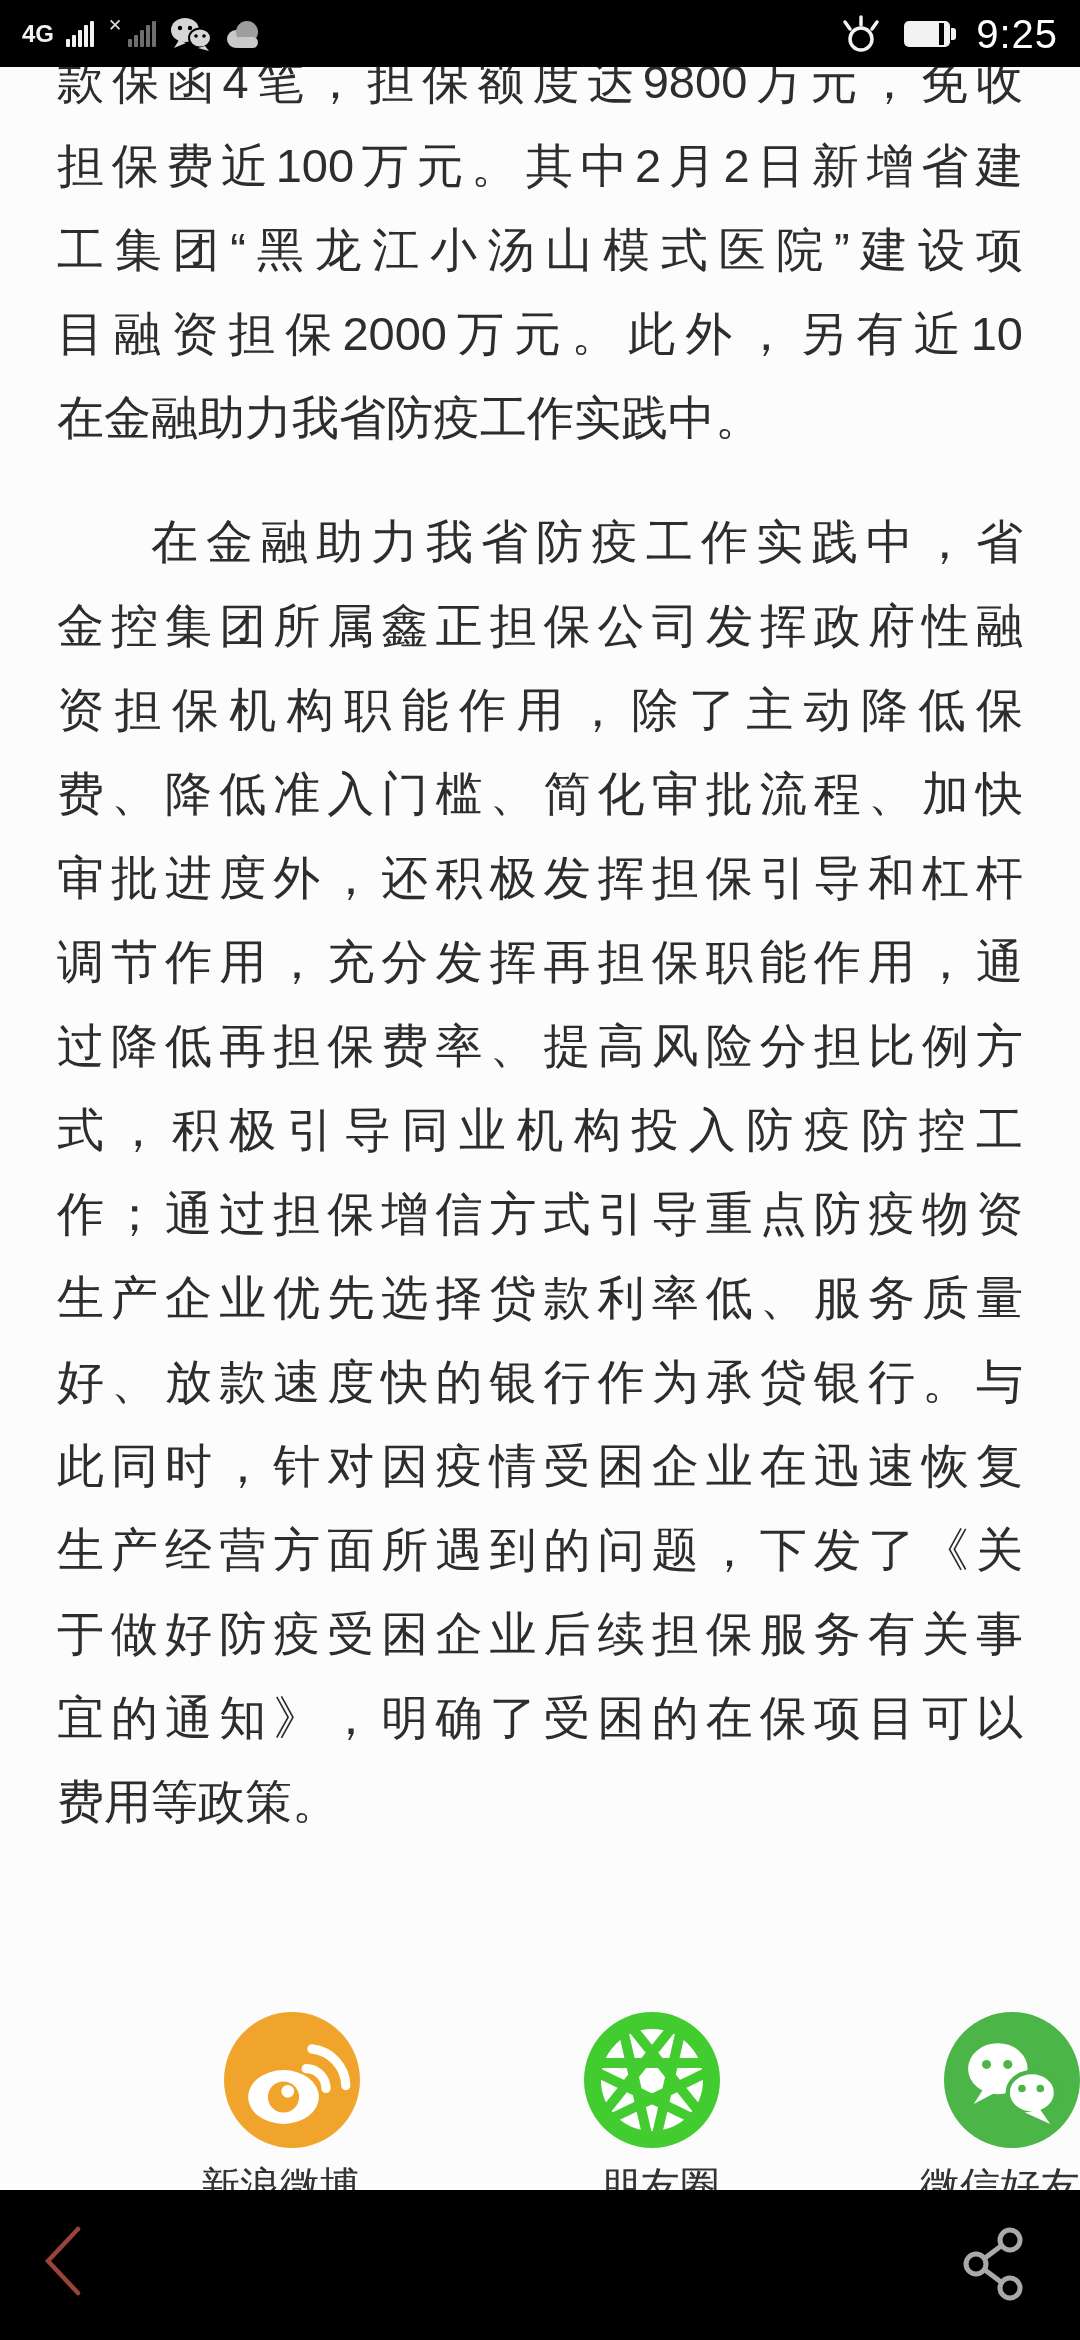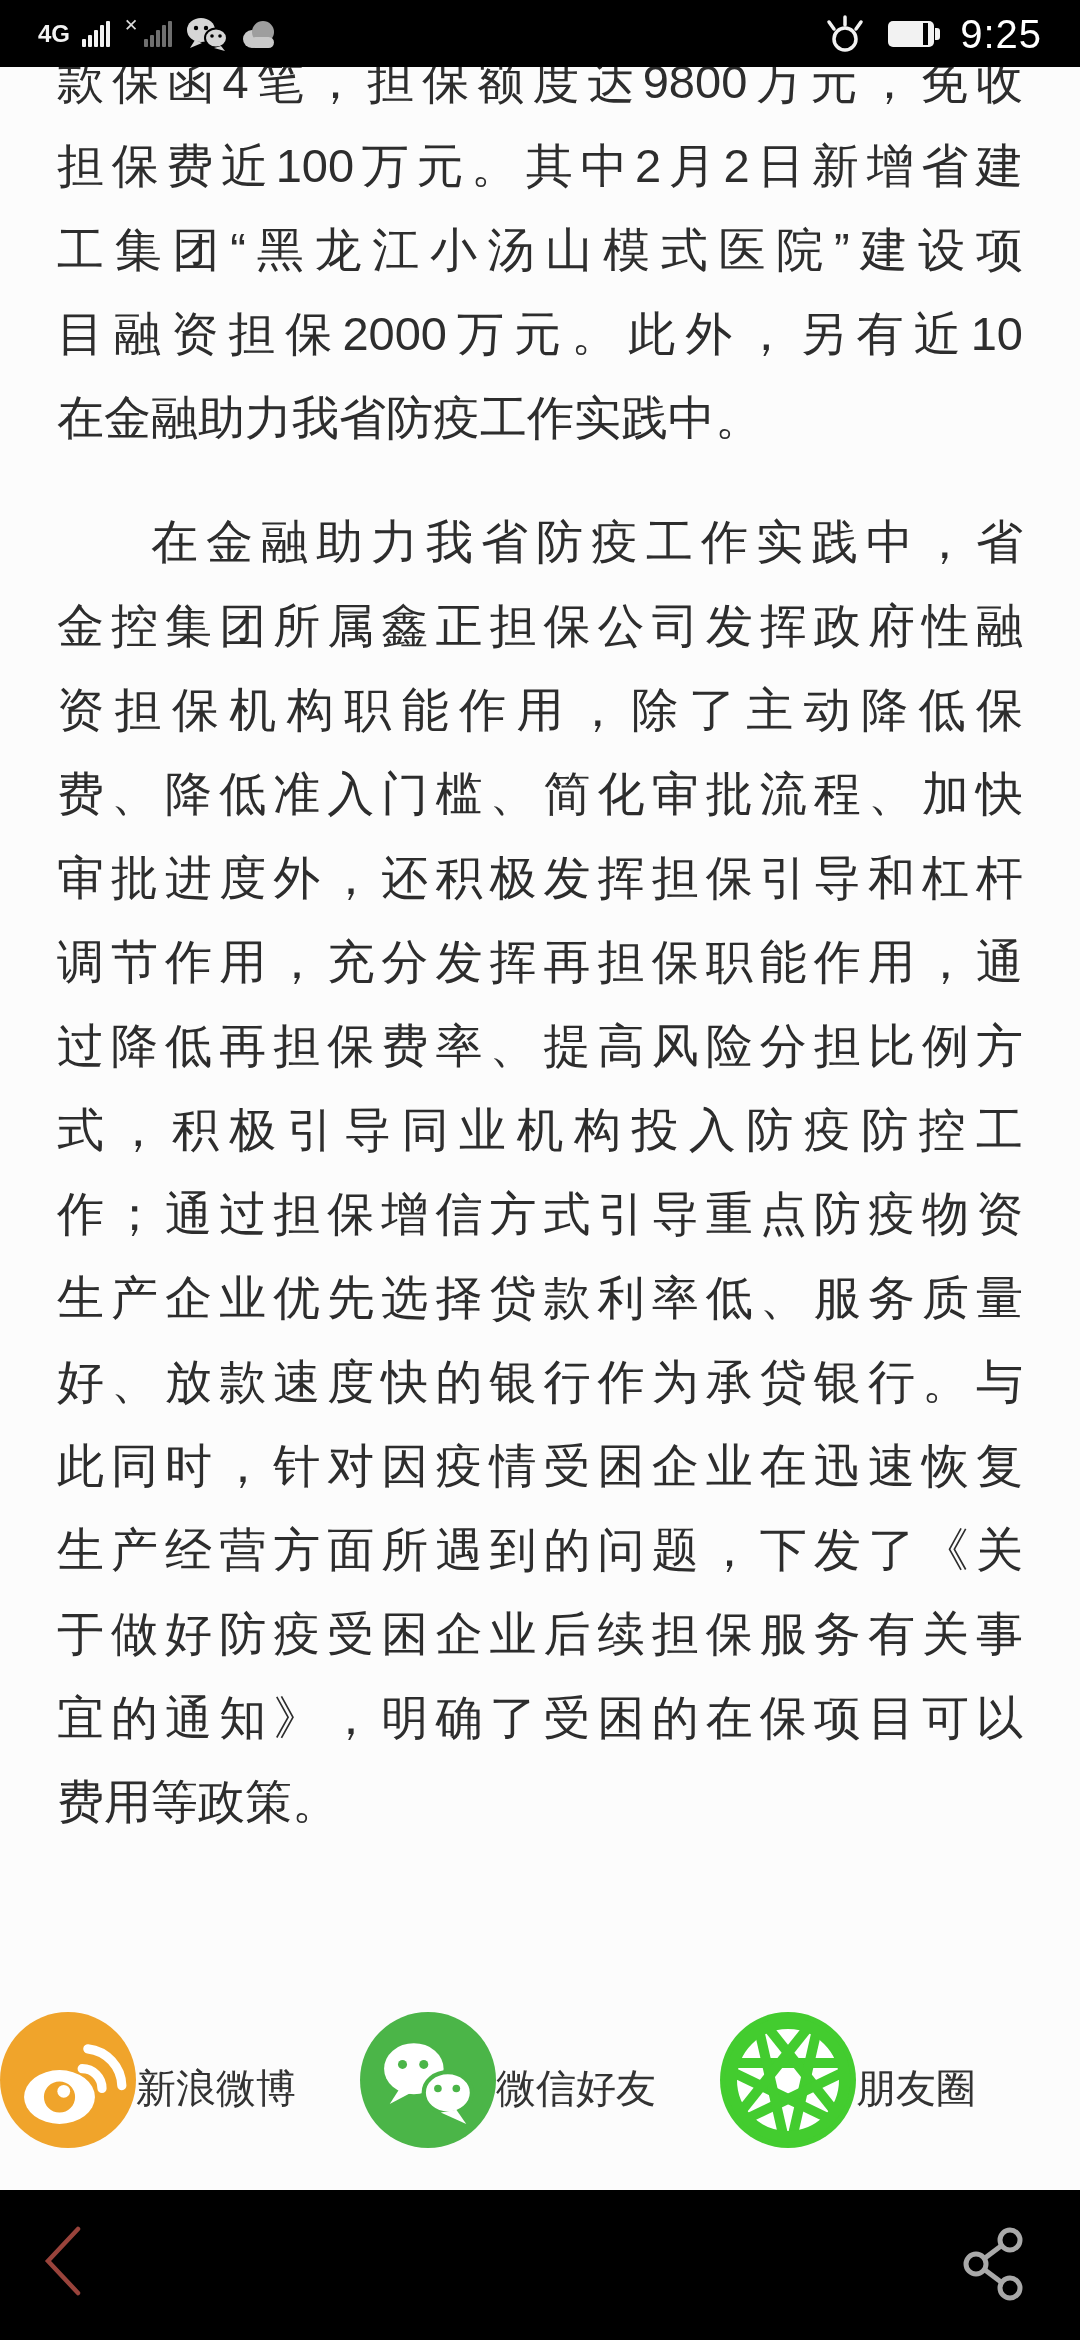--- a/index.html
+++ b/index.html
@@ -1,40 +1,40 @@
 <!DOCTYPE html>
 <html><head>
 <meta charset="utf-8">
 <style>
   html,body{margin:0;padding:0;background:#000;}
   .page{position:relative;width:1080px;height:2340px;overflow:hidden;background:#fcfcfc;
         font-family:"Liberation Sans","DejaVu Sans",sans-serif;}
   
   .status-bar{position:absolute;top:0;left:0;width:100%;height:67px;background:#000;z-index:20;
-              display:flex;align-items:center;padding:0 38px;box-sizing:border-box;}
+              display:flex;align-items:center;padding:0 22px;box-sizing:border-box;}
   .sb-left{display:flex;align-items:center;gap:12px;}
   .sb-net{color:#f2f2f2;font-size:24px;font-weight:bold;line-height:1;}
   .sb-x{color:#dcdcdc;font-size:17px;line-height:1;margin-right:-6px;transform:translateY(-8px);}
   .sb-spacer{flex:1;}
   .sb-right{display:flex;align-items:center;gap:20px;}
   .sb-time{color:#fff;font-size:40px;letter-spacing:1px;line-height:1;}
   .battery{display:flex;align-items:center;}
   .batt-body{position:relative;width:46px;height:26px;background:#f2f2f2;border-radius:5px;}
   .batt-gap{position:absolute;top:2px;right:6px;width:5px;height:22px;background:#000;}
   .batt-cap{width:5px;height:12px;background:#f2f2f2;border-radius:0 3px 3px 0;margin-left:1px;}
   
   .article{position:absolute;top:40px;left:57px;right:57px;z-index:1;color:#2d2d2d;
            font-size:47px;line-height:84px;}
   .para + .para{margin-top:40px;}
   .line{text-align:justify;}
   .line.fill{text-align-last:justify;}
   .line.indent{text-indent:2em;}
   
   .share-row{position:absolute;top:2012px;left:0;width:100%;display:flex;z-index:1;}
-  .share-item{flex:1;display:flex;flex-direction:row;align-items:center;}
+  .share-item{flex:1;display:flex;flex-direction:column;align-items:flex-end;}
   .share-circle{width:136px;height:136px;border-radius:50%;display:flex;align-items:center;justify-content:center;}
   .share-circle svg{width:136px;height:136px;display:block;}
   .share-label{margin-top:16px;font-size:40px;color:#333;line-height:1.1;}
   
   .nav-bar{position:absolute;left:0;top:2190px;width:100%;height:150px;background:#000;z-index:20;}
   .back-btn{position:absolute;left:40px;top:36px;width:44px;height:70px;}
   .share-btn{position:absolute;right:50px;top:36px;width:70px;height:76px;}
 </style>
 </head>
 <body>
@@ -132,51 +132,51 @@
           <ellipse cx="42" cy="60" rx="25" ry="19" fill="#fff"></ellipse>
           <circle cx="42" cy="60" r="11" fill="var(--c)"></circle>
           <circle cx="45" cy="56" r="4.5" fill="#fff"></circle>
           <path d="M58 40 A14 14 0 0 1 72 54" stroke="#fff" stroke-width="6.5" fill="none" stroke-linecap="round"></path>
           <path d="M62 26 A27 27 0 0 1 86 52" stroke="#fff" stroke-width="6.5" fill="none" stroke-linecap="round"></path>
         </svg>
       </div>
       <div class="share-label">新浪微博</div>
     </div>
     <div class="share-item">
-      <div class="share-circle" style="background: rgb(75, 181, 72); --c: #4BB548;">
-        <svg viewBox="0 0 96 96">
-          <ellipse cx="38" cy="40" rx="21" ry="18" fill="#fff"></ellipse>
-          <path d="M28 54 L21 65 L36 57 Z" fill="#fff"></path>
-          <circle cx="30" cy="37" r="3.2" fill="var(--c)"></circle>
-          <circle cx="45" cy="37" r="3.2" fill="var(--c)"></circle>
-          <ellipse cx="62" cy="57" rx="17" ry="14.5" fill="#fff" stroke="var(--c)" stroke-width="3"></ellipse>
-          <path d="M68 69 L75 79 L57 71 Z" fill="#fff"></path>
-          <circle cx="55" cy="54" r="2.7" fill="var(--c)"></circle>
-          <circle cx="68" cy="54" r="2.7" fill="var(--c)"></circle>
-        </svg>
-      </div>
-      <div class="share-label">微信好友</div>
-    </div>
-    <div class="share-item">
       <div class="share-circle" style="background: rgb(67, 204, 47); --c: #43CC2F;">
         <svg viewBox="0 0 96 96">
           <circle cx="48" cy="48" r="38" fill="#fff"></circle>
           <g stroke="var(--c)" stroke-width="7">
             <line x1="6" y1="36" x2="90" y2="36"></line>
             <line x1="6" y1="36" x2="90" y2="36" transform="rotate(51.4 48 48)"></line>
             <line x1="6" y1="36" x2="90" y2="36" transform="rotate(102.9 48 48)"></line>
             <line x1="6" y1="36" x2="90" y2="36" transform="rotate(154.3 48 48)"></line>
             <line x1="6" y1="36" x2="90" y2="36" transform="rotate(205.7 48 48)"></line>
             <line x1="6" y1="36" x2="90" y2="36" transform="rotate(257.1 48 48)"></line>
             <line x1="6" y1="36" x2="90" y2="36" transform="rotate(308.6 48 48)"></line>
           </g>
           <circle cx="48" cy="48" r="40" fill="none" stroke="var(--c)" stroke-width="8"></circle>
         </svg>
       </div>
       <div class="share-label">朋友圈</div>
+    </div>
+    <div class="share-item">
+      <div class="share-circle" style="background: rgb(75, 181, 72); --c: #4BB548;">
+        <svg viewBox="0 0 96 96">
+          <ellipse cx="38" cy="40" rx="21" ry="18" fill="#fff"></ellipse>
+          <path d="M28 54 L21 65 L36 57 Z" fill="#fff"></path>
+          <circle cx="30" cy="37" r="3.2" fill="var(--c)"></circle>
+          <circle cx="45" cy="37" r="3.2" fill="var(--c)"></circle>
+          <ellipse cx="62" cy="57" rx="17" ry="14.5" fill="#fff" stroke="var(--c)" stroke-width="3"></ellipse>
+          <path d="M68 69 L75 79 L57 71 Z" fill="#fff"></path>
+          <circle cx="55" cy="54" r="2.7" fill="var(--c)"></circle>
+          <circle cx="68" cy="54" r="2.7" fill="var(--c)"></circle>
+        </svg>
+      </div>
+      <div class="share-label">微信好友</div>
     </div>
   </div>
 
   <div class="nav-bar">
     <svg class="back-btn" viewBox="0 0 44 70">
       <polyline points="38,3 8,35 38,67" fill="none" stroke="#99433B" stroke-width="4.5" stroke-linecap="round"></polyline>
     </svg>
     <svg class="share-btn" viewBox="0 0 70 76">
       <circle cx="50" cy="14" r="10" fill="none" stroke="#A9A9A9" stroke-width="5"></circle>
       <circle cx="16" cy="38" r="10" fill="none" stroke="#A9A9A9" stroke-width="5"></circle>

